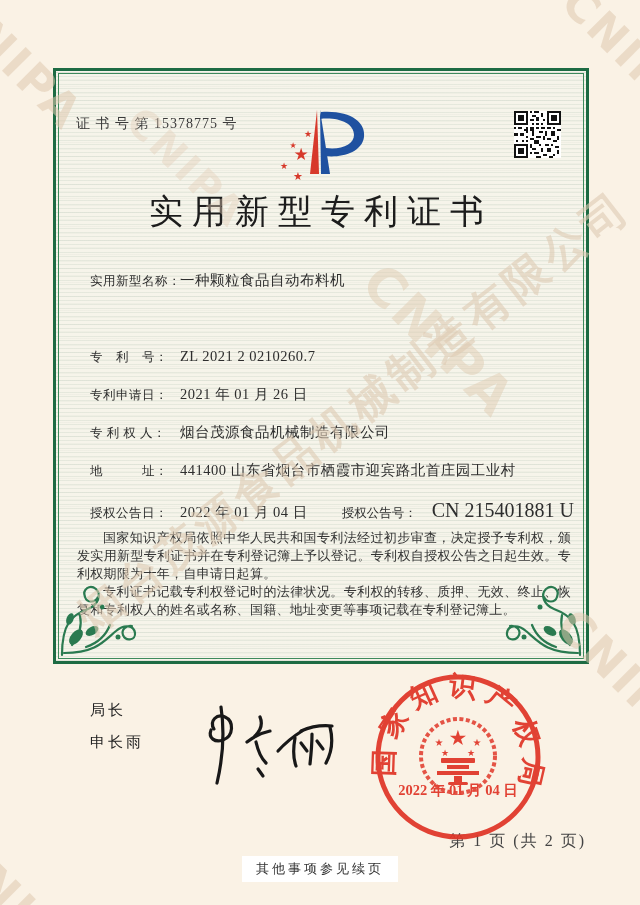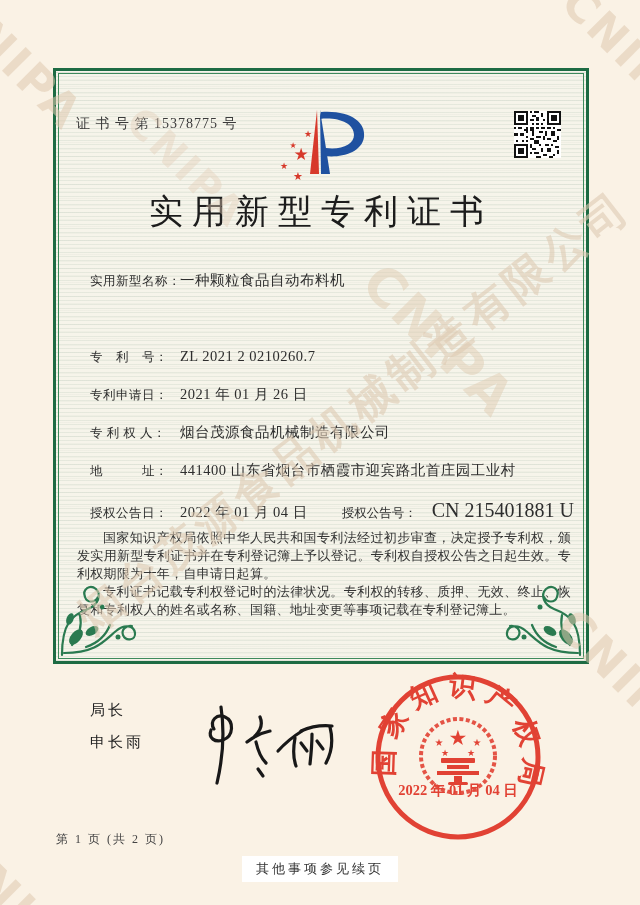--- a/index.html
+++ b/index.html
@@ -44,22 +44,22 @@
   .signer{position:absolute;left:34px;top:630px;color:#222;
     font-family:"Liberation Sans","DejaVu Sans",sans-serif;font-size:15px;letter-spacing:3px;}
   .signer .name{margin-top:13px;}
   .signature{position:absolute;left:142px;top:626px;width:154px;height:100px;}
   
   .seal{position:absolute;left:313px;top:597px;width:178px;height:178px;opacity:.93;z-index:20;}
   
   .flourish{position:absolute;width:102px;height:102px;bottom:2px;}
   .flourish.left{left:2px;}
   .flourish.right{right:2px;transform:scaleX(-1);}
-  .page-no{position:absolute;left:0;top:760px;width:100%;text-align:left;
-    font-size:12px;color:#444;letter-spacing:2px;}
+  .page-no{position:absolute;left:0;top:760px;width:100%;text-align:right;
+    font-size:16px;color:#444;letter-spacing:2px;}
   .note{position:absolute;left:0;top:856px;width:100%;text-align:center;z-index:60;}
   .note span{display:inline-block;background:#ffffff;padding:4px 14px;
     font-size:13px;color:#333;letter-spacing:3px;}
 </style>
 </head>
 <body>
 
 <div class="page">
 
   <span class="wm wm-cnipa" style="left:-26px;top:-18px;font-size:46px;transform:rotate(45deg);">CNIPA</span>

